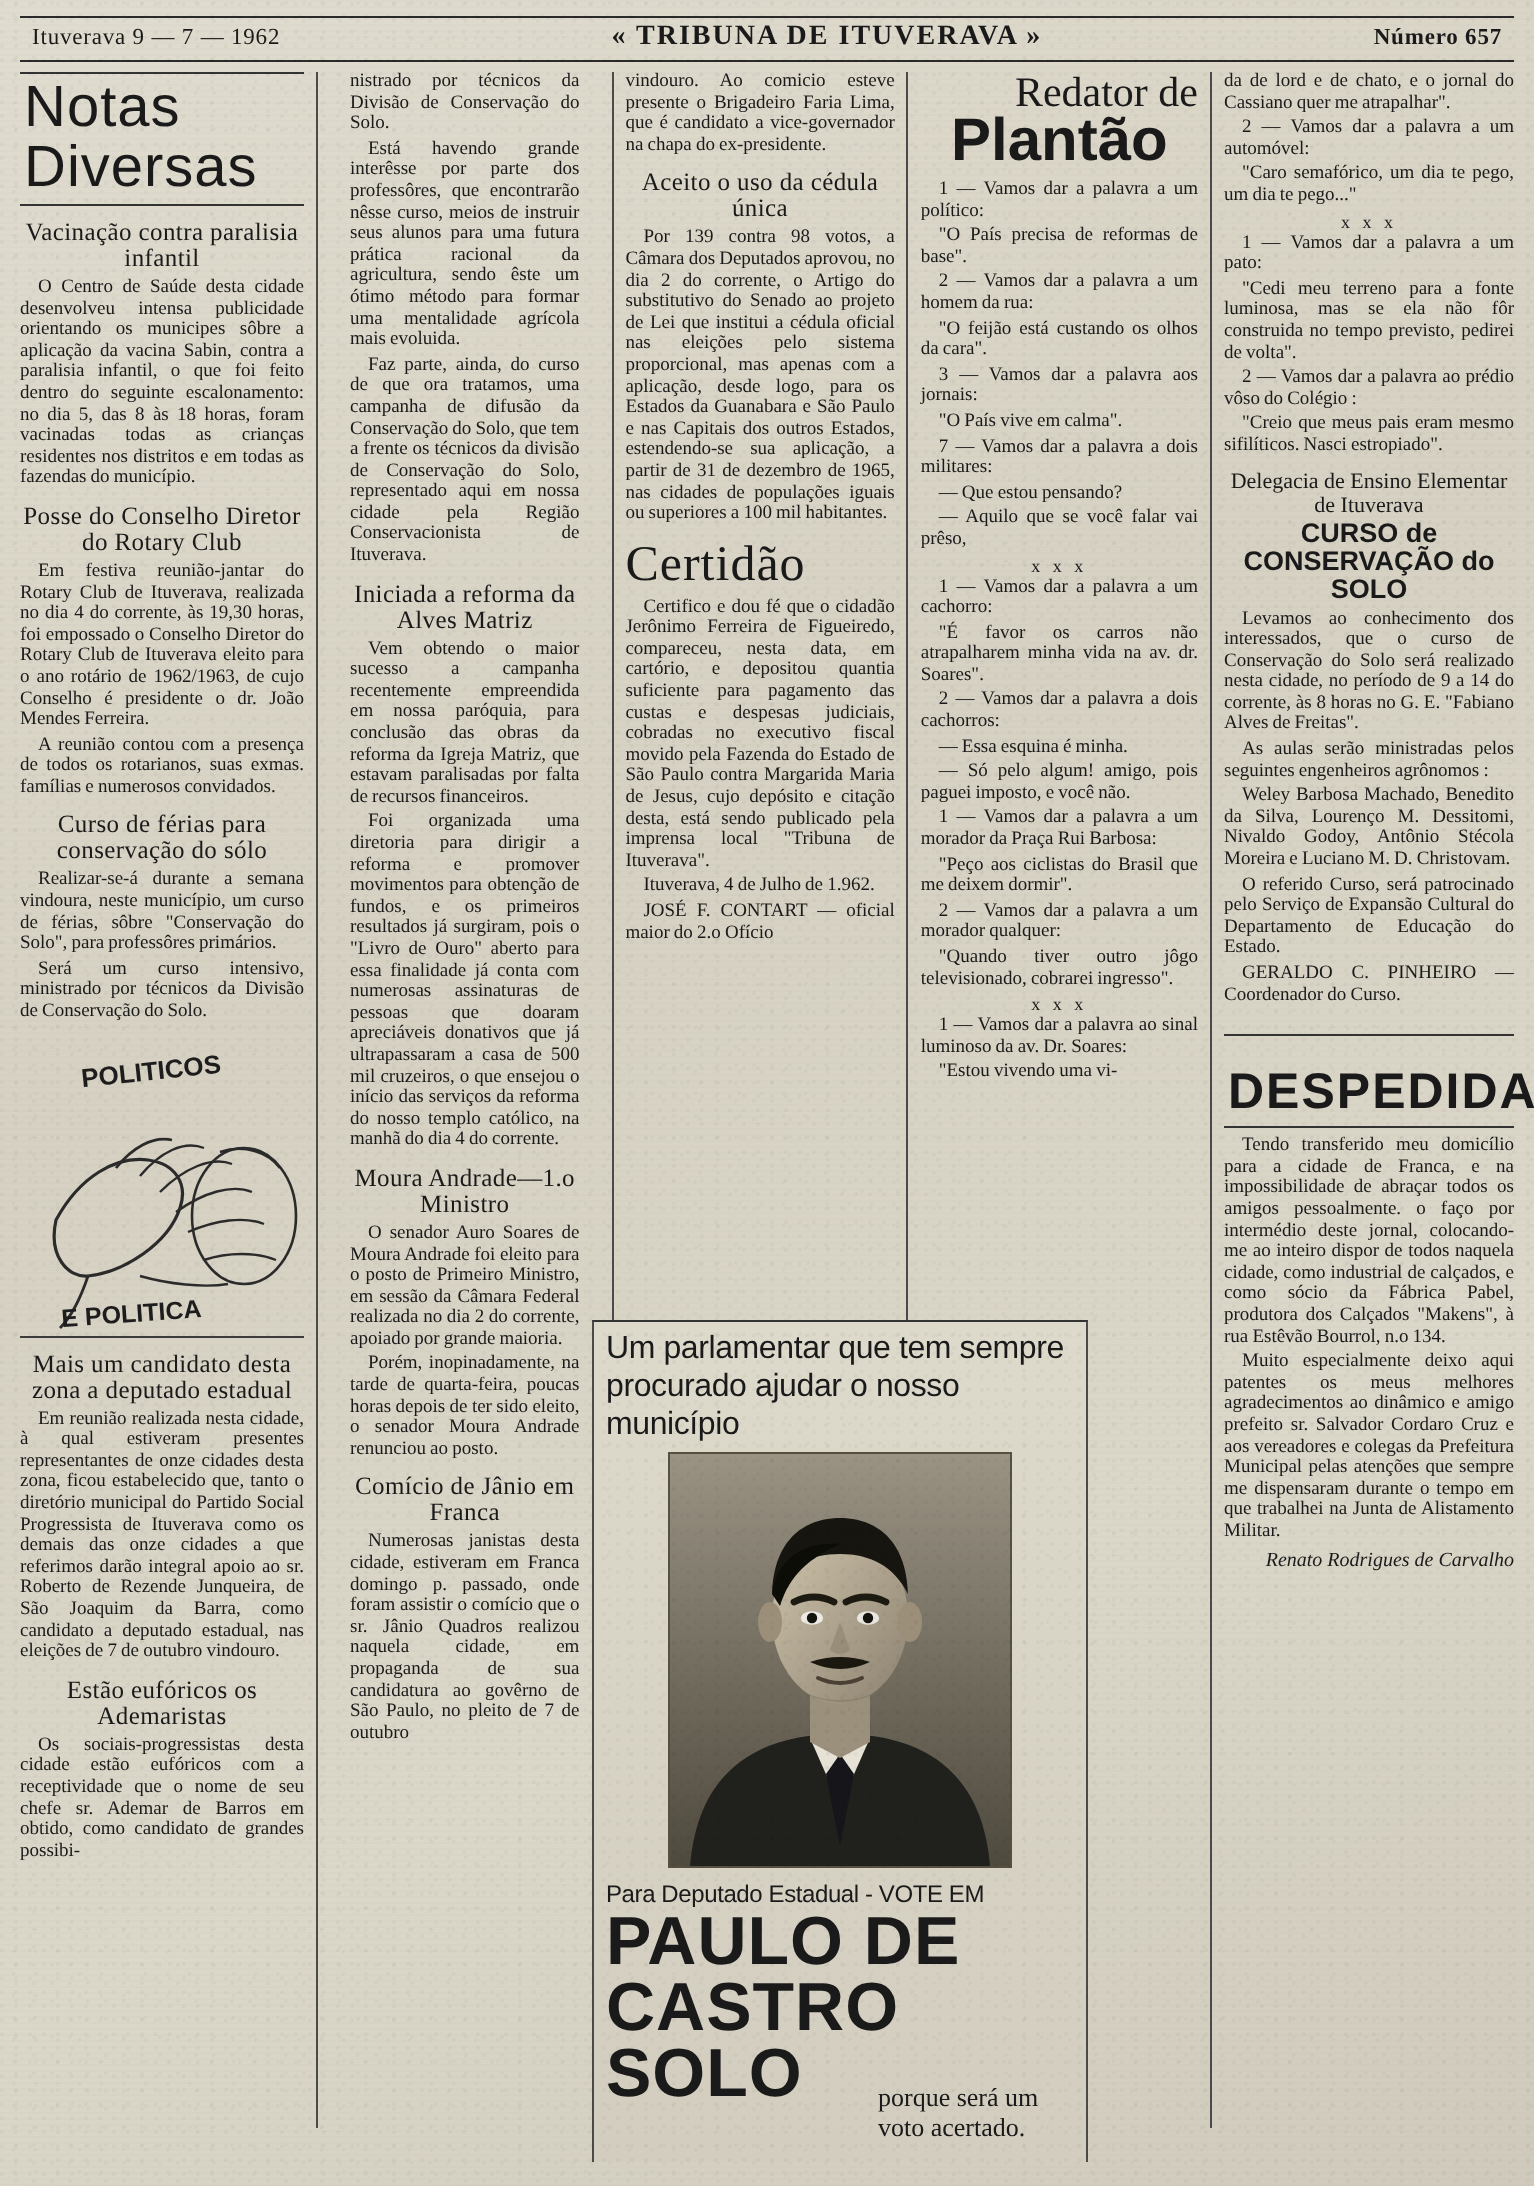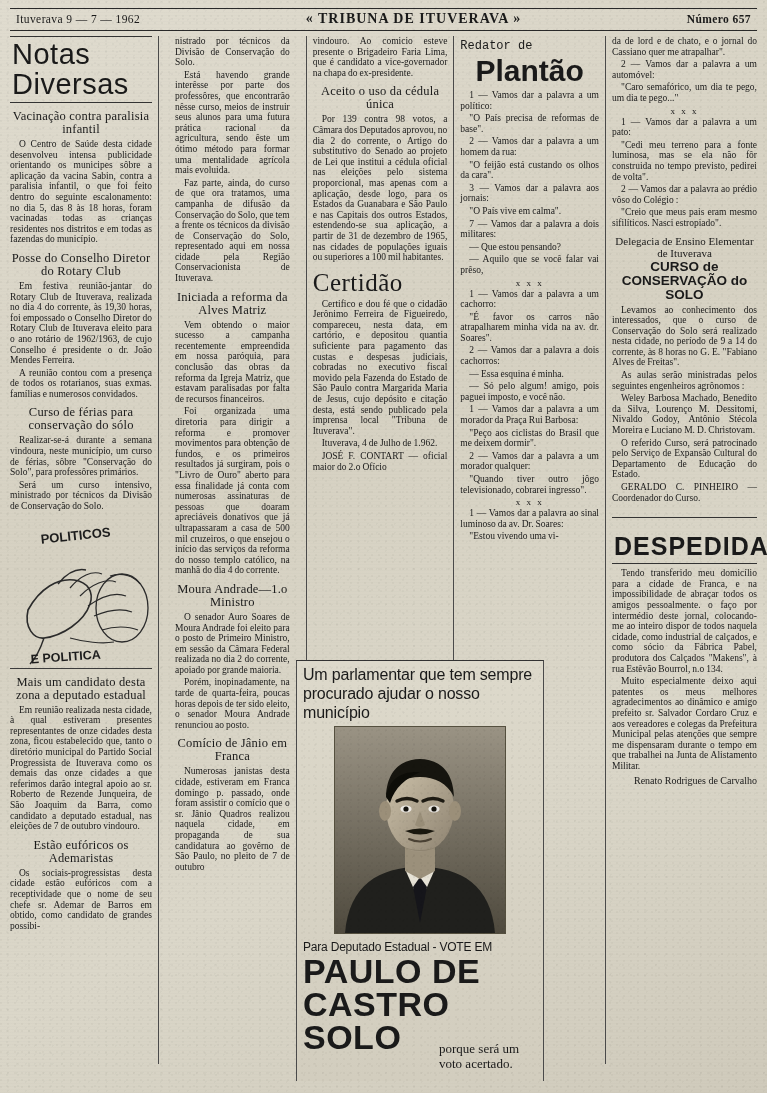--- a/index.html
+++ b/index.html
@@ -74,26 +74,25 @@
     font-weight:normal;
   }
   .certidao{
     font-size:25px;
     font-weight:normal;
     font-family:"Liberation Serif", serif;
     margin:6px 0 2px 0;
     letter-spacing:0.5px;
   }
   .redator{
-    text-align:left;
-    font-size:12px;
+    text-align:right;
+    font-size:21px;
     line-height:17px;
     margin:2px 0 0 0;
     font-weight:normal;
-    font-family:Liberation Mono, monospace;
   }
   .plantao{
     text-align:center;
     font-size:30px;
     line-height:32px;
     font-weight:bold;
     margin:0 0 3px 0;
     font-family:"Liberation Sans", sans-serif;
   }
   .despedida{
@@ -109,21 +108,21 @@
   .deleg{
     text-align:center;font-size:11px;line-height:12px;margin:6px 0 1px 0;font-weight:normal;
   }
   .curso-cons{
     text-align:center;font-size:13.5px;font-weight:bold;margin:0 0 3px 0;line-height:14px;
     font-family:"Liberation Sans", sans-serif;
   }
   .xxx{text-align:center;font-size:9px;letter-spacing:2px;margin:1px 0;}
 
   .sig{
-    text-align:right;font-size:10px;margin-top:4px;
+    text-align:right;font-style:italic;font-size:10px;margin-top:4px;
   }
 
   
   .cartoon{
     position:relative;
     height:150px;
     margin:6px 0 4px 0;
     border-bottom:1px solid #3c3c3c;
     overflow:hidden;
   }

